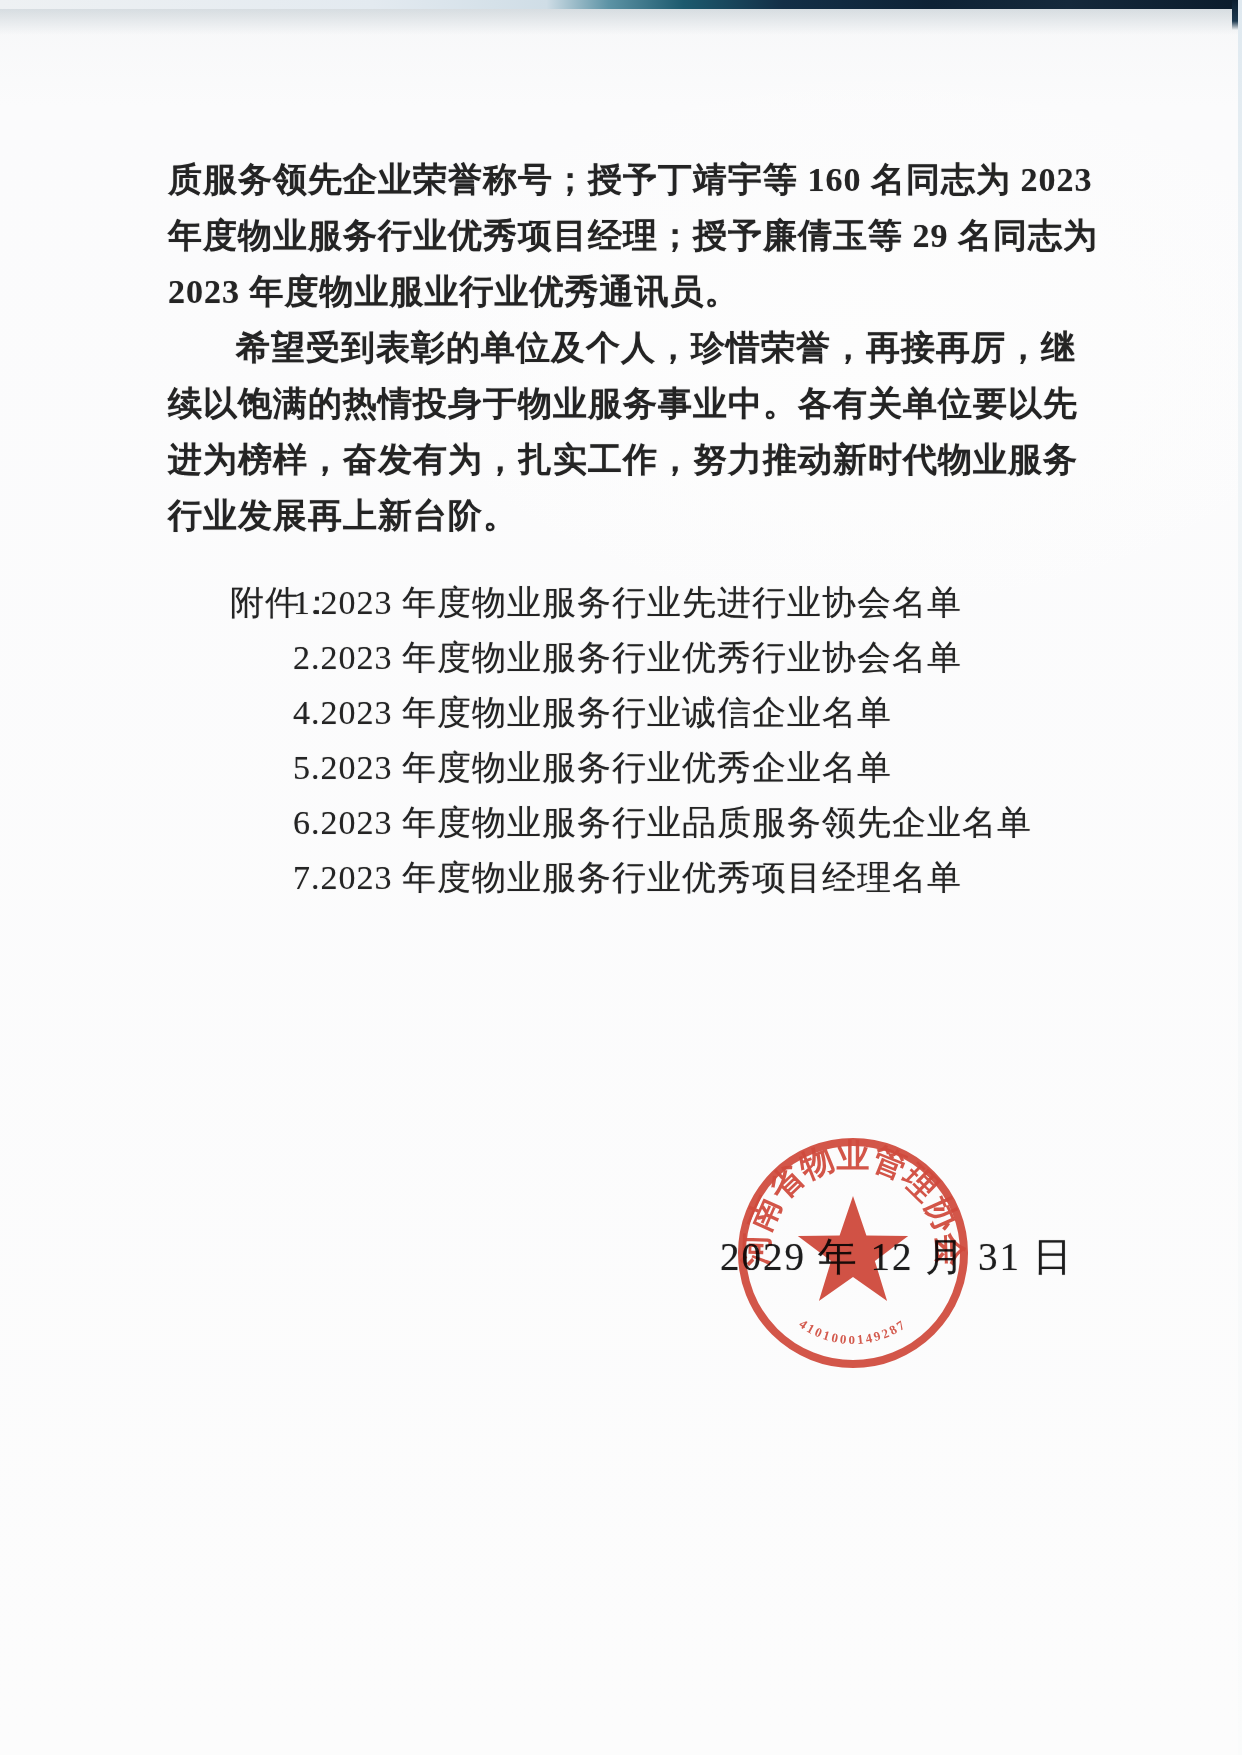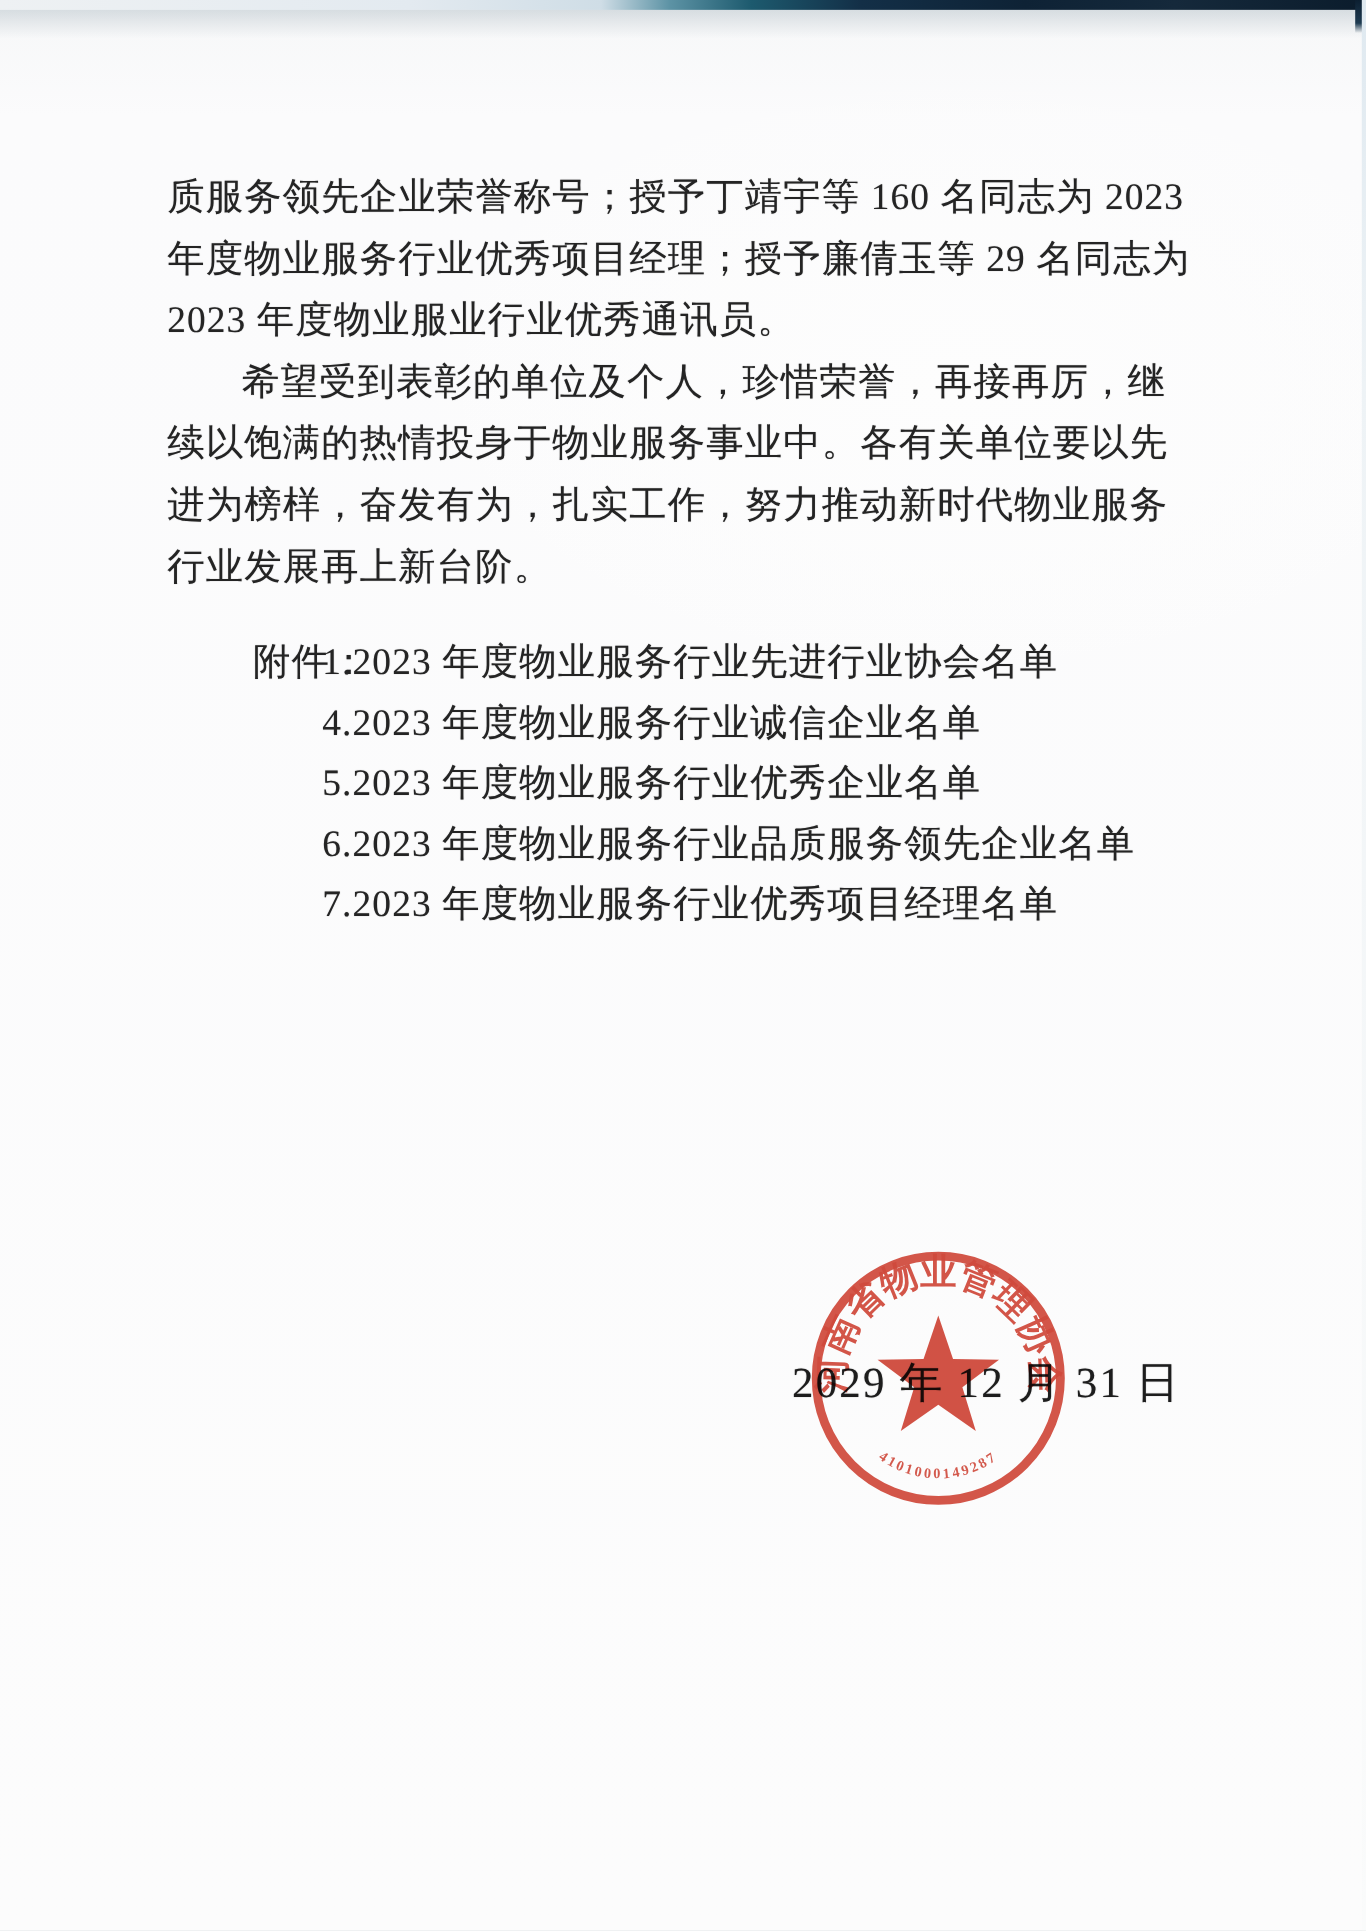--- a/index.html
+++ b/index.html
@@ -38,21 +38,21 @@
   
   .scan-text {
     position: absolute;
     font-size: 34px;
     line-height: 56px;
     letter-spacing: 1px;
     color: #242424;
     text-shadow: 0 0 1px rgba(40,40,40,0.4);
     white-space: nowrap;
   }
-  .para { left: 152px; width: 790px; }
+  .para { left: 168px; width: 790px; font-weight: bold; }
   .indent { text-indent: 68px; }
 
   .attach-label { left: 230px; top: 575px; }
   .attach-items { left: 293px; top: 575px; }
   .attach-items div { height: 55px; line-height: 55px; font-family: Liberation Serif, serif; }
 
   .date-line {
     position: absolute;
     left: 720px; top: 1230px;
     font-size: 39px;
@@ -92,20 +92,21 @@
   <div class="scan-text para" style="top:264px">2023 年度物业服业行业优秀通讯员。</div>
 
   <div class="scan-text para indent" style="top:320px">希望受到表彰的单位及个人，珍惜荣誉，再接再厉，继</div>
   <div class="scan-text para" style="top:376px">续以饱满的热情投身于物业服务事业中。各有关单位要以先</div>
   <div class="scan-text para" style="top:488px">行业发展再上新台阶。</div>
   <div class="scan-text para" style="top:432px">进为榜样，奋发有为，扎实工作，努力推动新时代物业服务</div>
 
   <div class="scan-text attach-label">附件：</div>
   <div class="scan-text attach-items">
     <div>1.2023 年度物业服务行业先进行业协会名单</div>
+    <div>2.2023 年度物业服务行业优秀行业协会名单</div>
     <div>4.2023 年度物业服务行业诚信企业名单</div>
     <div>5.2023 年度物业服务行业优秀企业名单</div>
     <div>6.2023 年度物业服务行业品质服务领先企业名单</div>
     <div>7.2023 年度物业服务行业优秀项目经理名单</div>
   </div>
 
   <svg class="seal" viewBox="0 0 236 236">
     <circle cx="118" cy="118" r="111" fill="none" stroke="#cf3a2b" stroke-width="8" opacity="0.93"></circle>
     <defs>
       <path id="sealTopArc" d="M 37.2 147.4 A 86 86 0 1 1 198.8 147.4" fill="none"></path>

